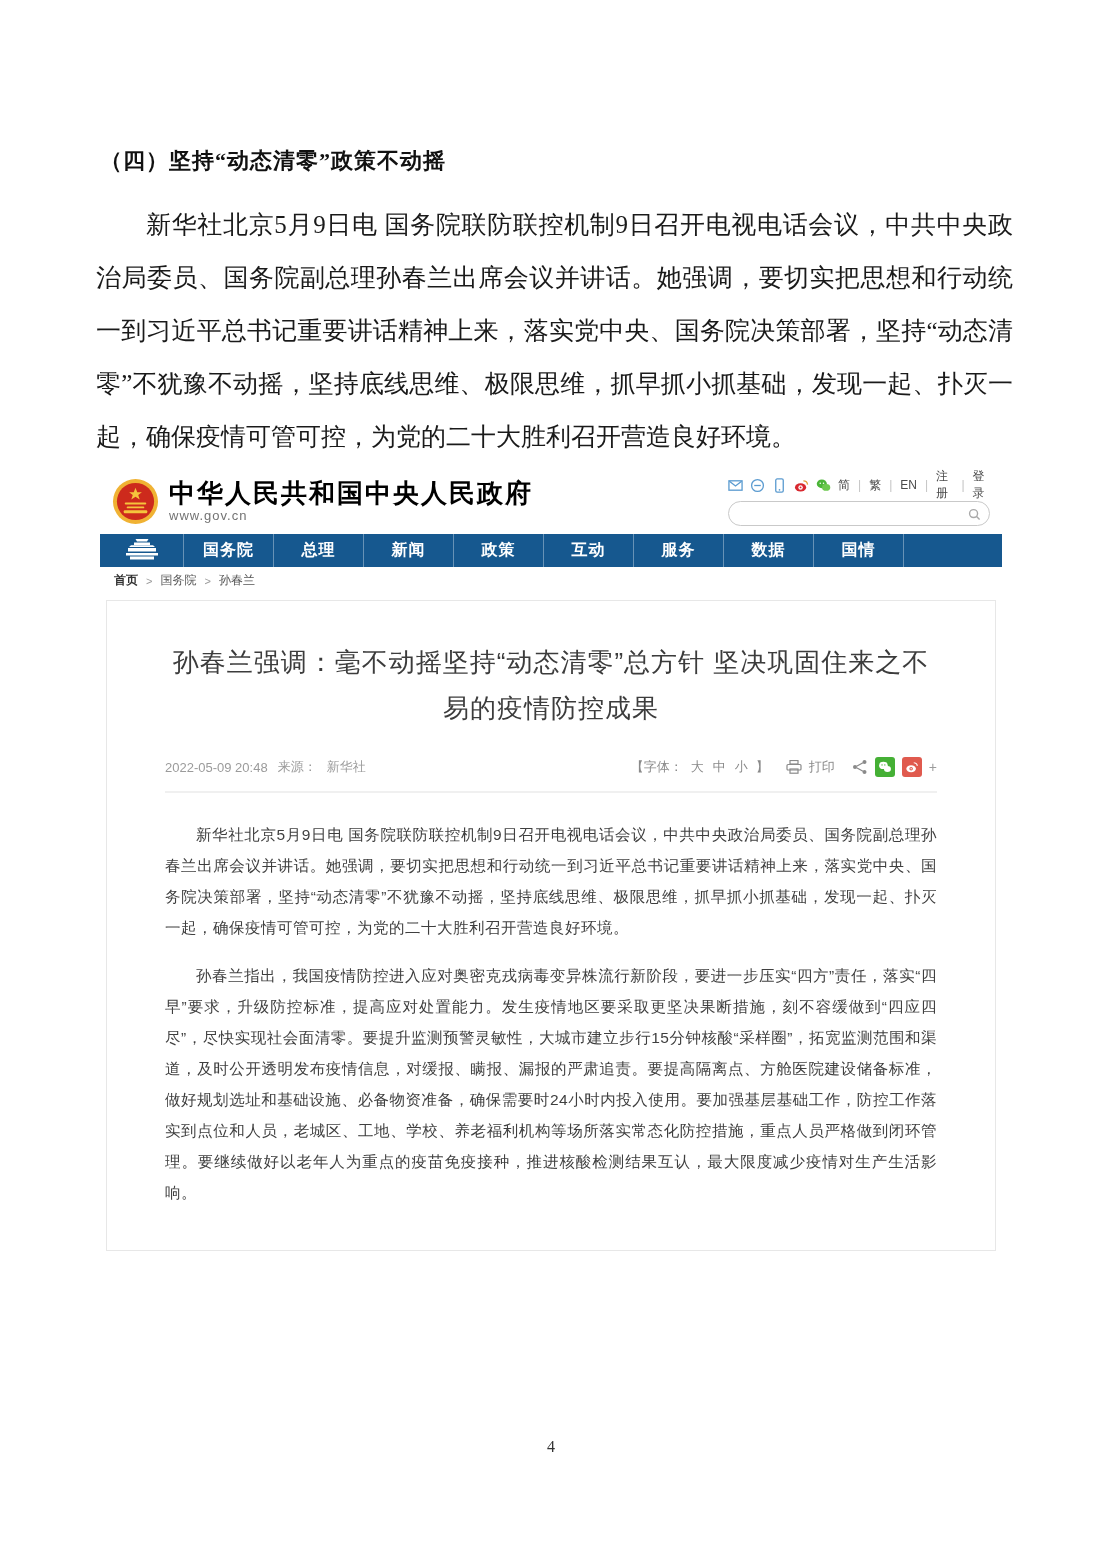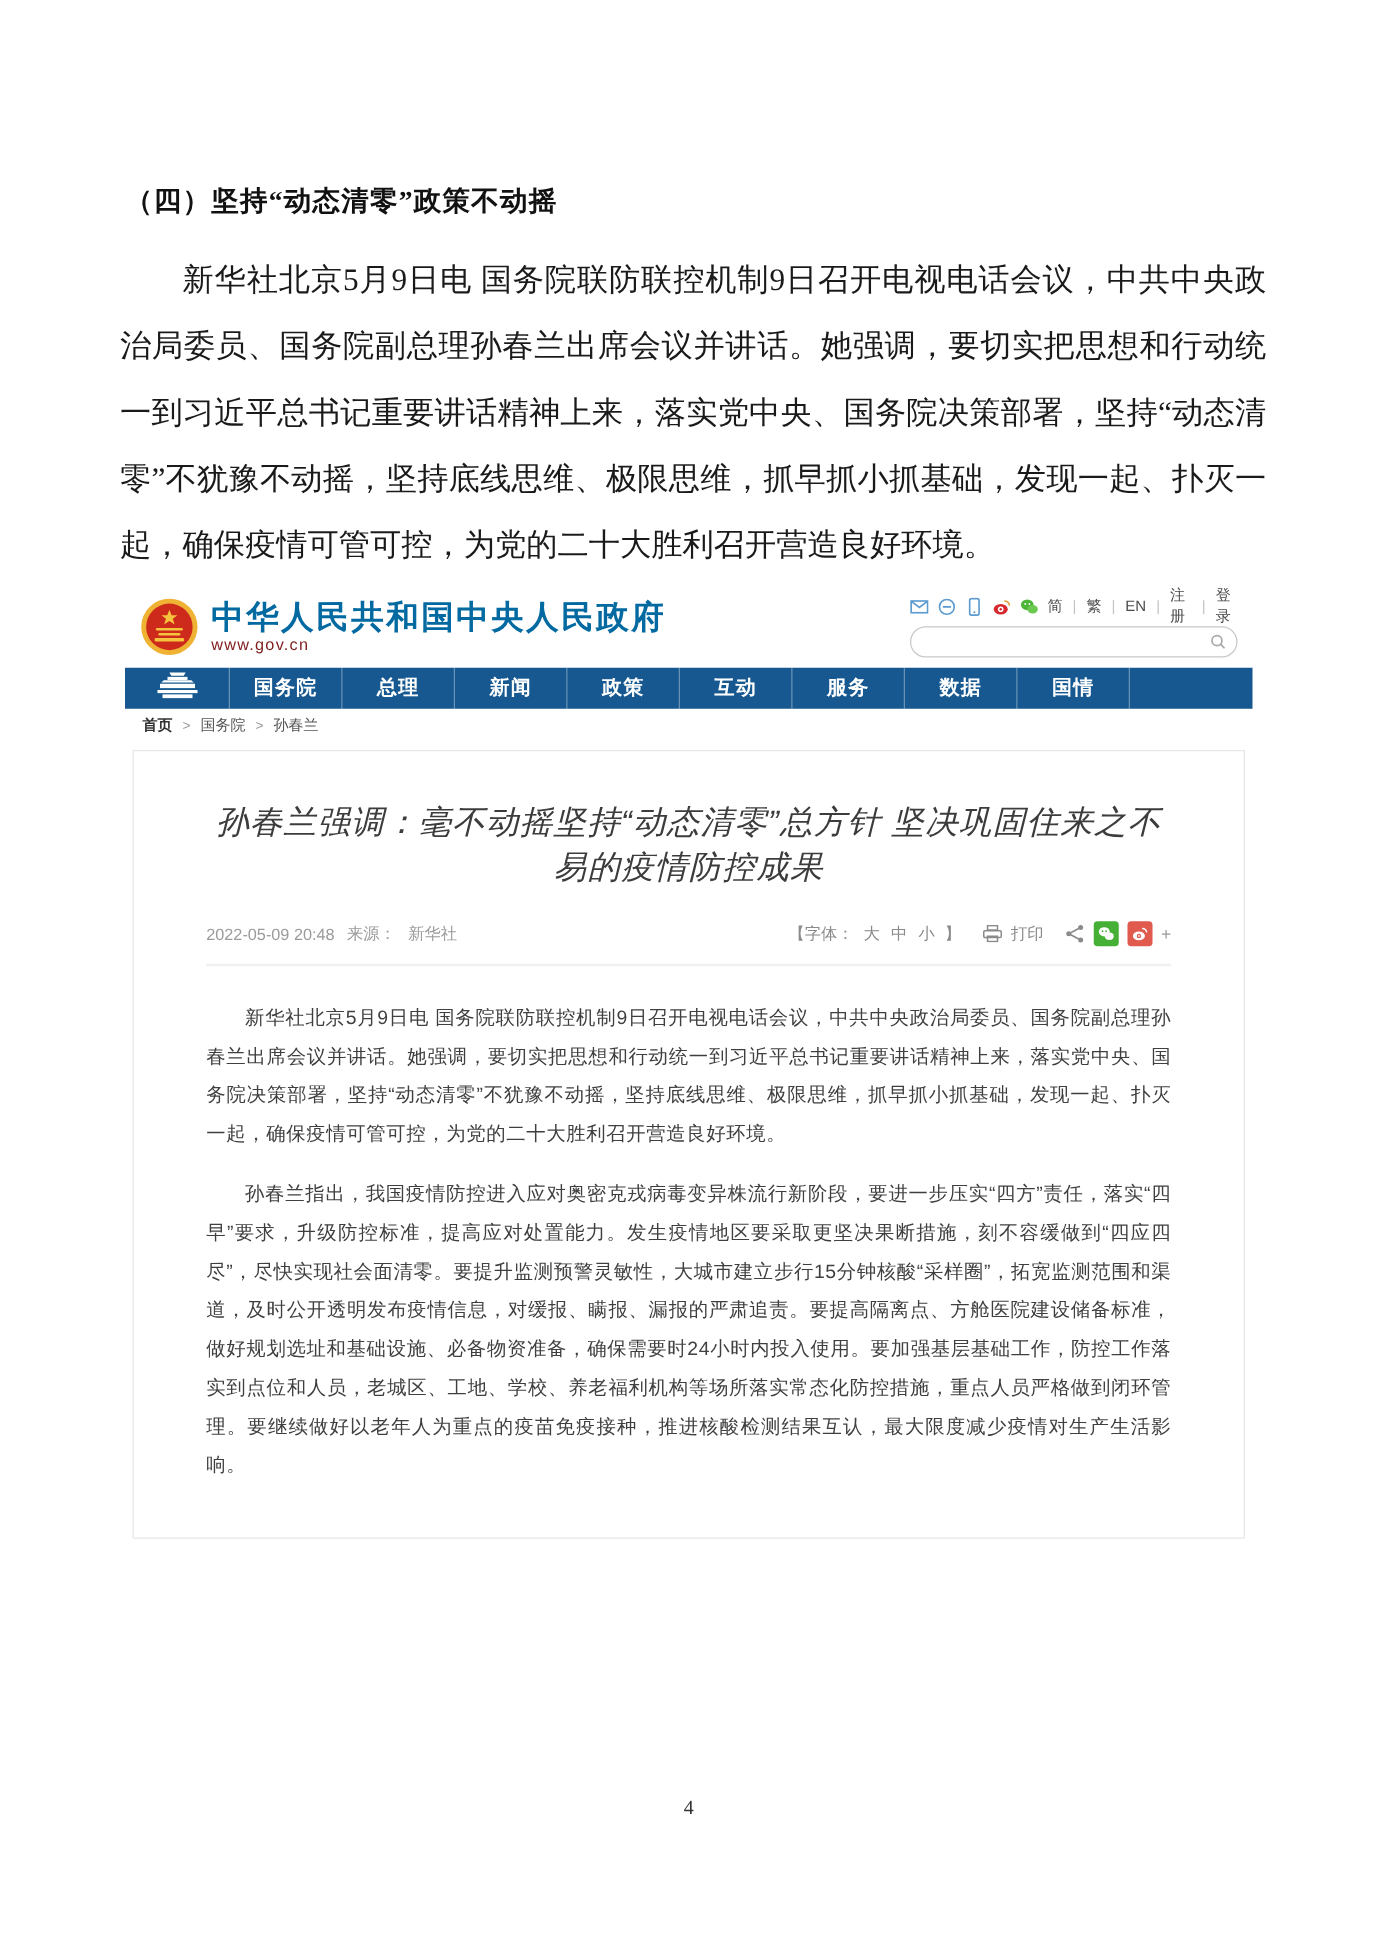--- a/index.html
+++ b/index.html
@@ -37,23 +37,23 @@
   }
 
   
   .site-header {
     height:66px; background:#fff; position:relative;
     display:flex; align-items:center;
   }
   .logo { display:flex; align-items:center; gap:10px; padding-left:12px; cursor:pointer; }
   .emblem { width:47px; height:47px; flex:0 0 auto; }
   .site-name {
-    font-size:26px; font-weight:bold; color:#0369a1; letter-spacing:2px; line-height:28px;
-  }
-  .site-url { font-size:13px; color:#7f1d1d; margin-top:1px; letter-spacing:1px; }
+    font-size:26px; font-weight:bold; color:#000000; letter-spacing:2px; line-height:28px;
+  }
+  .site-url { font-size:13px; color:#737373; margin-top:1px; letter-spacing:1px; }
 
   .header-right {
     position:absolute; right:12px; top:7px; width:262px;
   }
   .icon-links {
     display:flex; align-items:center; justify-content:flex-end; gap:7px;
     height:20px; font-size:12px; color:#4a4a4a;
   }
   .icon-links .sep { color:#c4c4c4; margin:0 1px; }
   .icon-links a { color:#4a4a4a; text-decoration:none; cursor:pointer; }
@@ -90,21 +90,21 @@
   .breadcrumb .crumb.first { font-weight:bold; color:#333;text-align:right; }
   .breadcrumb .bsep { color:#999; font-size:11px; }
 
   
   .card {
     margin:6px 6px 0 6px; background:#fff; border:1px solid #e7e7e7;
     padding:38px 58px 42px 58px;
   }
   .a-title {
     font-size:26px; font-weight:normal; color:#3c3c3c; text-align:center;
-    line-height:36px; letter-spacing:1px;font-style:italic;
+    line-height:46px; letter-spacing:1px;
   }
   .meta {
     margin-top:26px; display:flex; justify-content:space-between; align-items:center;
     font-size:13px; color:#9b9b9b;gap:24px;
   }
   .meta-left { display:flex; gap:10px; align-items:center; }
   .meta-right { display:flex; gap:7px; align-items:center; color:#8a8a8a; }
   .meta-right .fs { cursor:pointer; margin:0 1px; }
   .meta-right .print-label { cursor:pointer; }
   .badge { width:20px; height:20px; border-radius:3px; display:flex; align-items:center; justify-content:center; cursor:pointer; }

